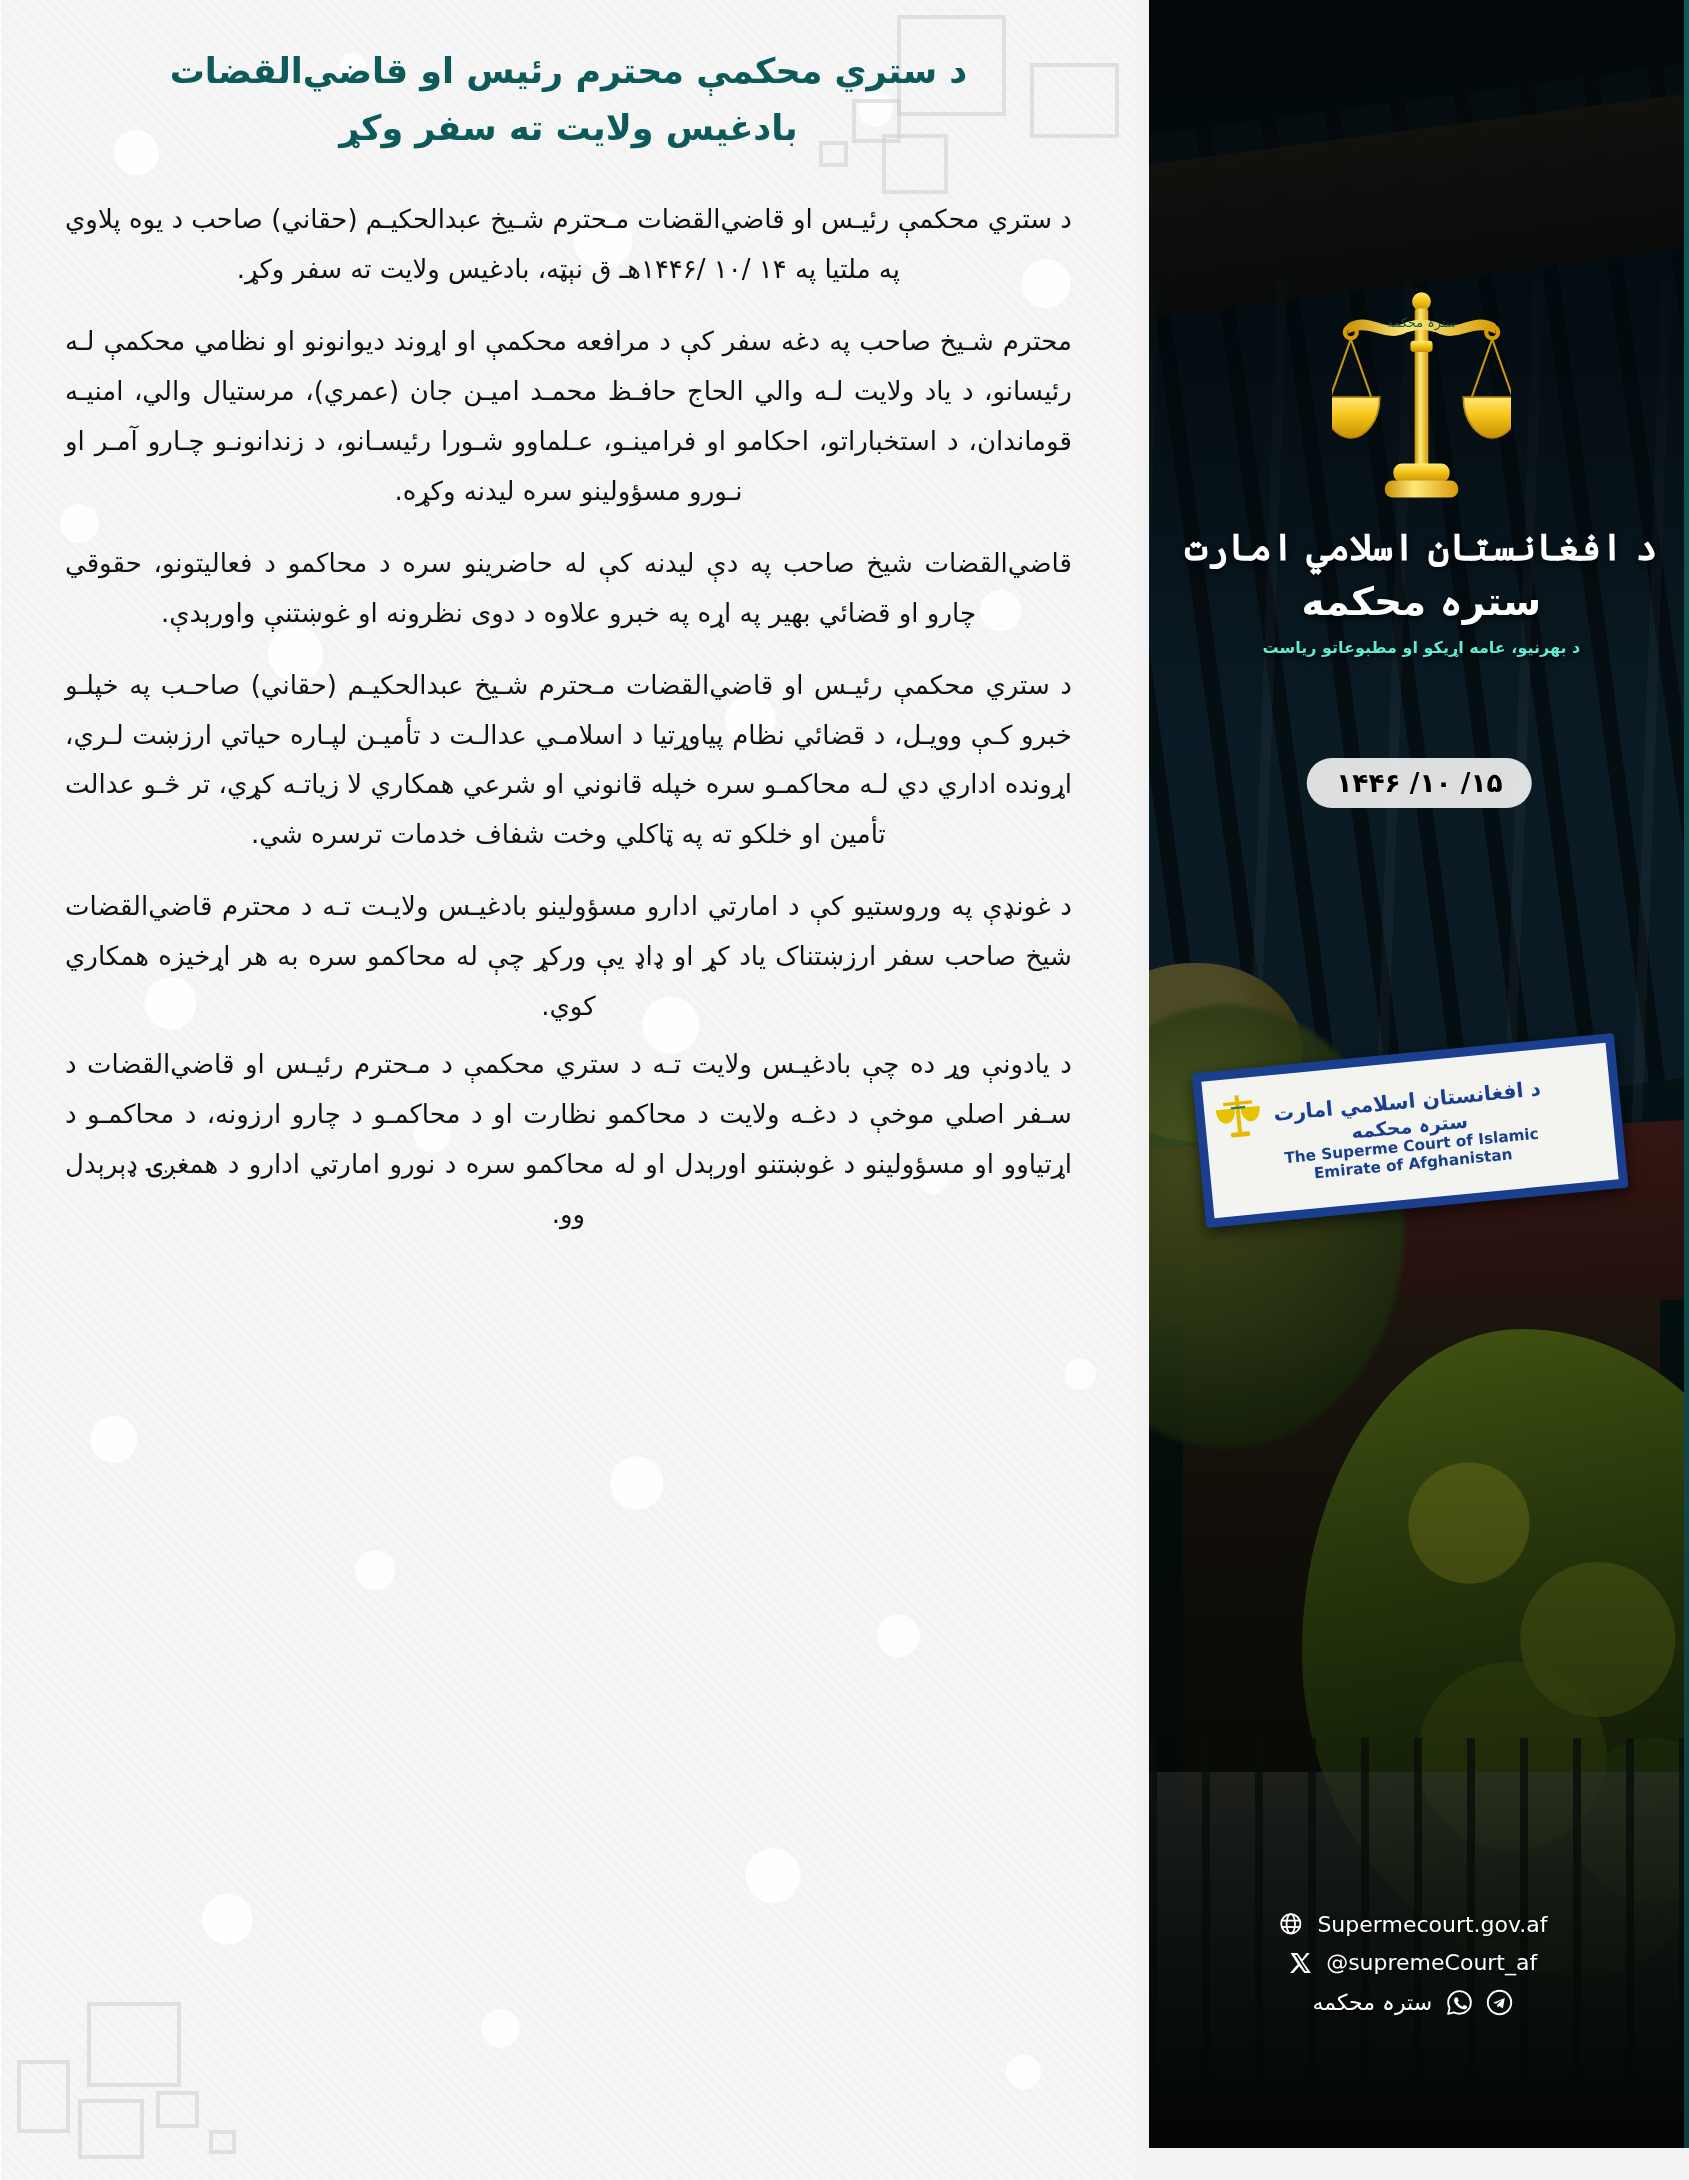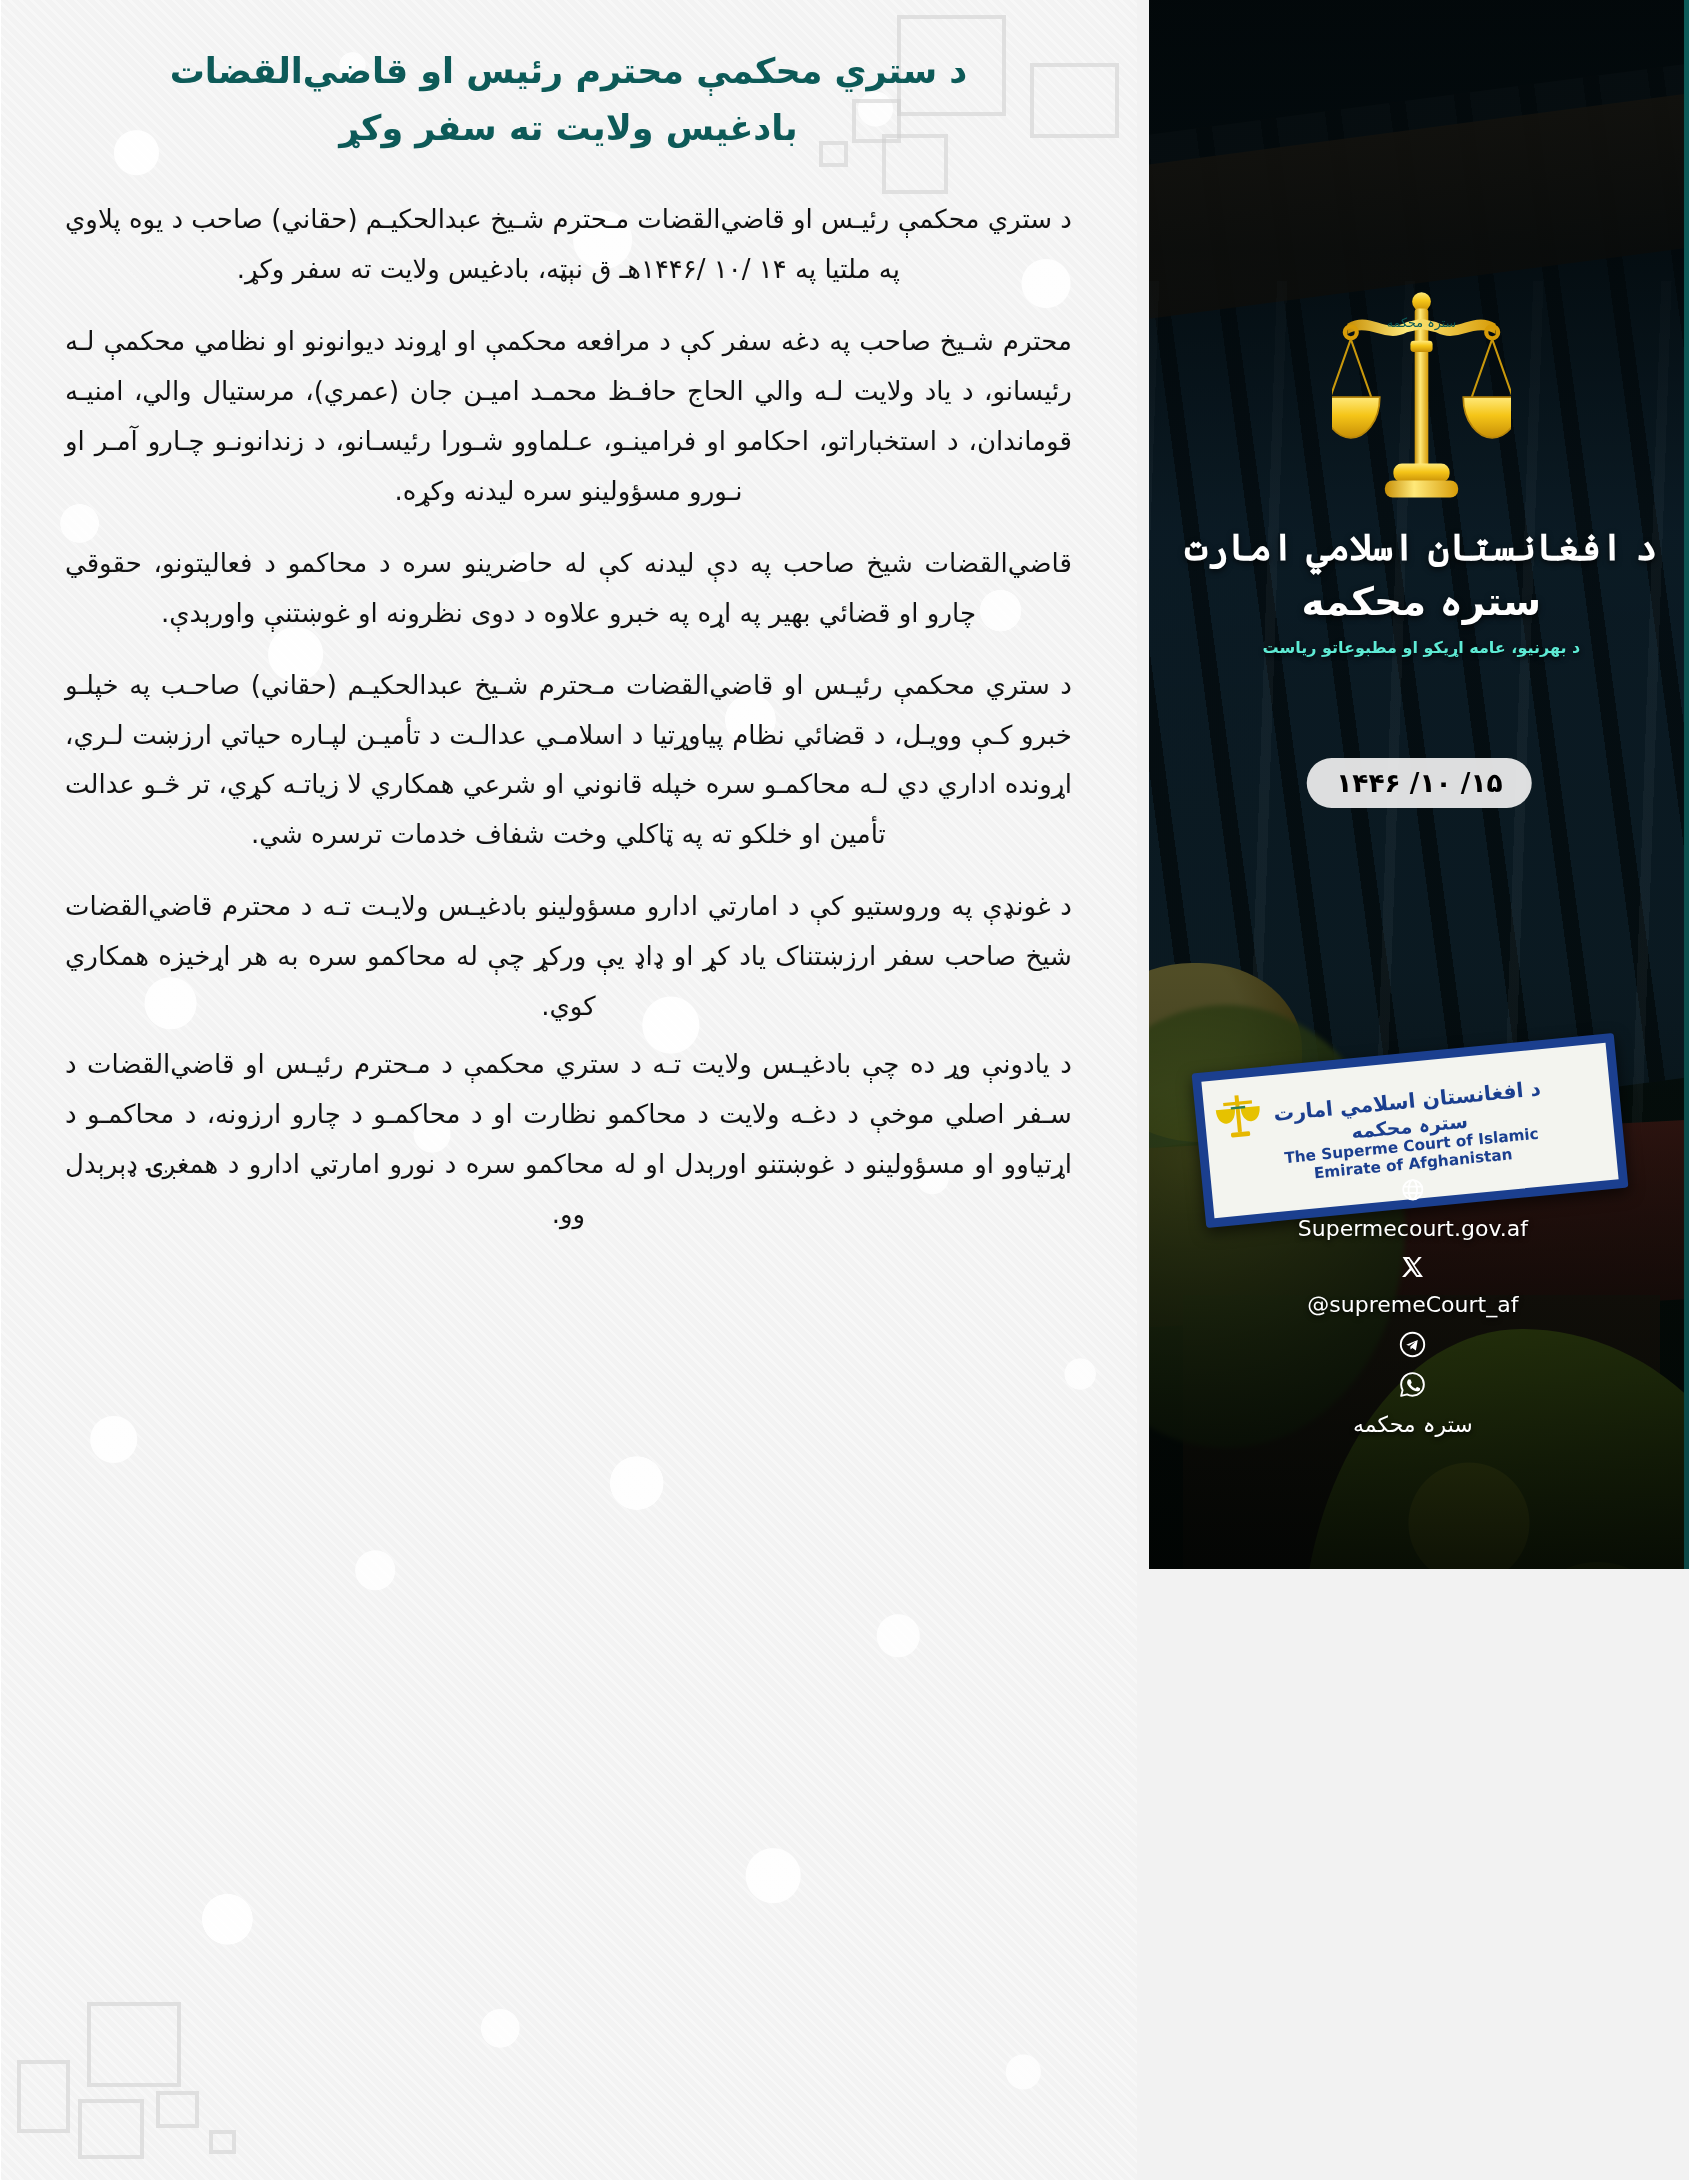--- a/index.html
+++ b/index.html
@@ -106,21 +106,21 @@
     margin:0 0 22px 0;
     text-align:justify;
     text-align-last:center;
   }
   .article p.tight { margin-bottom:8.5px; }
 
   
   .photo-panel {
     position:relative;
     width:545px;
-    height:1569px;
+    height:2148px;
     overflow:hidden;
     background:#05120f;
   }
 
   
   .photo-sky {
     position:absolute; inset:0;
     background:
       linear-gradient(178deg, #050a0c 0%, #07151c 12%, #0b2230 25%, #0d2b3a 34%, #081d26 44%, #05141a 55%, #071210 70%, #050c08 100%);
   }
@@ -309,21 +309,20 @@
   }
   .contact-row {
     display:flex;
     align-items:center;
     gap:13.6px;
     color:#ffffff;
     font-size:22px;
     font-family:"DejaVu Sans", sans-serif;
     direction:ltr;
     text-shadow:0 1.7px 5.1px rgba(0,0,0,.85);
-    flex-direction:column;
   }
   .contact-row.rtl { direction:rtl; }
   .contact-row .ico { display:inline-flex; align-items:center; justify-content:center; }
 
   .divider-strip {
     position:absolute;
     right:0; top:0; width:6px; height:2181px;
     background:linear-gradient(180deg,#0d5a58,#0a3f3e);
     z-index:7;
   }

